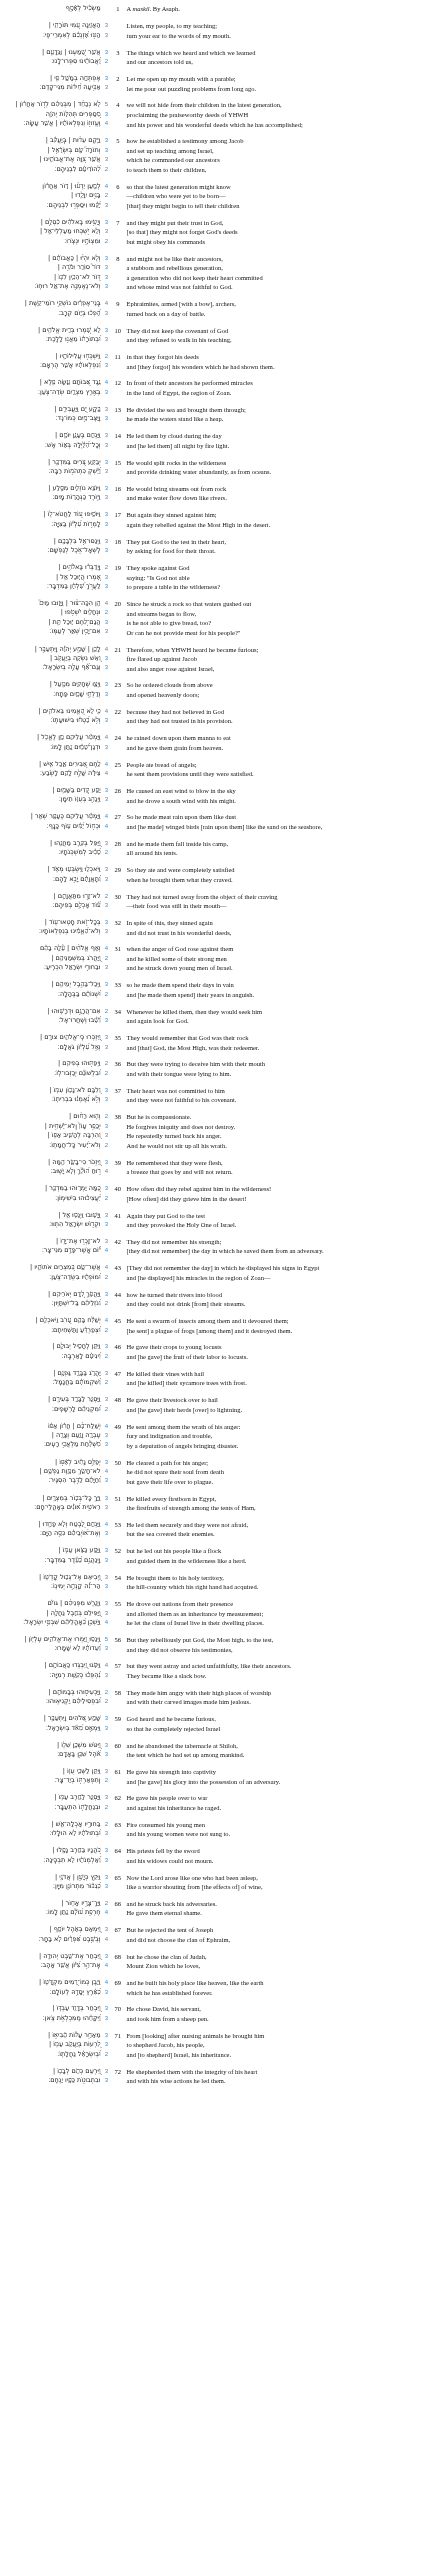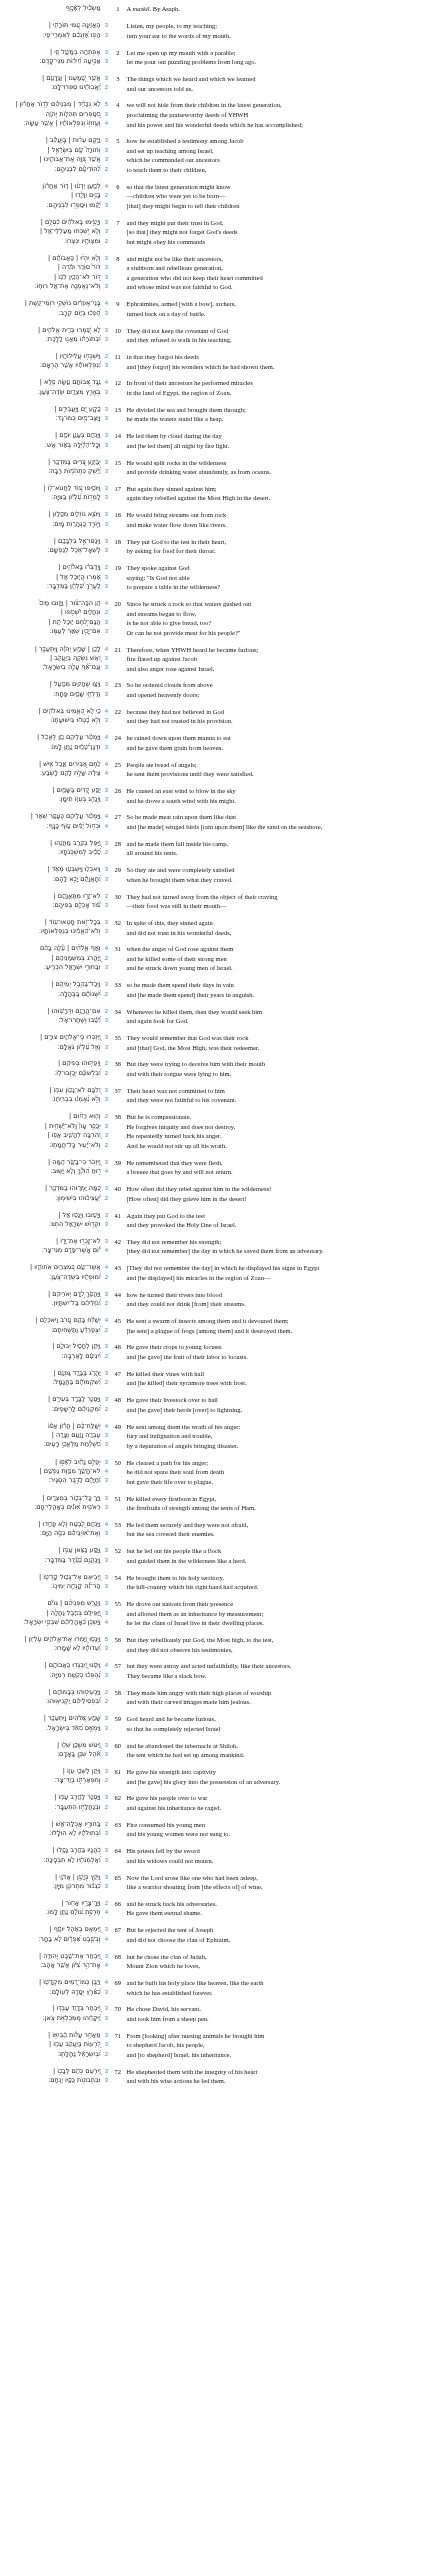--- a/index.html
+++ b/index.html
@@ -112,48 +112,48 @@
       <div class="vnum"></div>
       <div class="eng-col">
         <div class="eng-line">Listen, my people, to my teaching;</div>
         <div class="eng-line">turn your ear to the words of my mouth.</div>
       </div>
     </div>
     <div class="verse">
       <div class="heb-col">
         <div class="heb-line">
           <span class="cnt">3</span>
+          <span class="heb-txt">אֲשֶׁ֣ר שָׁ֭מַעְנוּ | וַנֵּדָעֵ֑ם |</span>
+        </div>
+        <div class="heb-line">
+          <span class="cnt">2</span>
+          <span class="heb-txt">וַ֝אֲבוֹתֵ֗ינוּ סִפְּרוּ־לָֽנוּ׃</span>
+        </div>
+      </div>
+      <div class="vnum">3</div>
+      <div class="eng-col">
+        <div class="eng-line">The things which we heard and which we learned</div>
+        <div class="eng-line">and our ancestors told us,</div>
+      </div>
+    </div>
+    <div class="verse">
+      <div class="heb-col">
+        <div class="heb-line">
+          <span class="cnt">3</span>
           <span class="heb-txt">אֶפְתְּחָ֣ה בְמָשָׁ֣ל פִּ֑י |</span>
         </div>
         <div class="heb-line">
           <span class="cnt">3</span>
           <span class="heb-txt">אַבִּ֥יעָה חִ֝יד֗וֹת מִנִּי־קֶֽדֶם׃</span>
         </div>
       </div>
       <div class="vnum">2</div>
       <div class="eng-col">
         <div class="eng-line">Let me open up my mouth with a parable;</div>
         <div class="eng-line">let me pour out puzzling problems from long ago.</div>
-      </div>
-    </div>
-    <div class="verse">
-      <div class="heb-col">
-        <div class="heb-line">
-          <span class="cnt">3</span>
-          <span class="heb-txt">אֲשֶׁ֣ר שָׁ֭מַעְנוּ | וַנֵּדָעֵ֑ם |</span>
-        </div>
-        <div class="heb-line">
-          <span class="cnt">2</span>
-          <span class="heb-txt">וַ֝אֲבוֹתֵ֗ינוּ סִפְּרוּ־לָֽנוּ׃</span>
-        </div>
-      </div>
-      <div class="vnum">3</div>
-      <div class="eng-col">
-        <div class="eng-line">The things which we heard and which we learned</div>
-        <div class="eng-line">and our ancestors told us,</div>
       </div>
     </div>
     <div class="verse">
       <div class="heb-col">
         <div class="heb-line">
           <span class="cnt">5</span>
           <span class="heb-txt">לֹ֤א נְכַחֵ֨ד | מִבְּנֵיהֶ֗ם לְד֥וֹר אַחֲר֗וֹן |</span>
         </div>
         <div class="heb-line">
           <span class="cnt">3</span>
@@ -385,48 +385,48 @@
       <div class="vnum">15</div>
       <div class="eng-col">
         <div class="eng-line">He would split rocks in the wilderness</div>
         <div class="eng-line">and provide drinking water abundantly, as from oceans.</div>
       </div>
     </div>
     <div class="verse">
       <div class="heb-col">
         <div class="heb-line">
           <span class="cnt">3</span>
+          <span class="heb-txt">וַיּוֹצִ֣א נוֹזְלִ֣ים מִסָּ֑לַע |</span>
+        </div>
+        <div class="heb-line">
+          <span class="cnt">3</span>
+          <span class="heb-txt">וַיּ֖וֹרֶד כַּנְּהָר֣וֹת מָֽיִם׃</span>
+        </div>
+      </div>
+      <div class="vnum">16</div>
+      <div class="eng-col">
+        <div class="eng-line">He would bring streams out from rock</div>
+        <div class="eng-line">and make water flow down like rivers.</div>
+      </div>
+    </div>
+    <div class="verse">
+      <div class="heb-col">
+        <div class="heb-line">
+          <span class="cnt">3</span>
           <span class="heb-txt">וַיּוֹסִ֣יפוּ ע֭וֹד לַחֲטֹא־ל֑וֹ |</span>
         </div>
         <div class="heb-line">
           <span class="cnt">3</span>
           <span class="heb-txt">לַֽמְר֥וֹת עֶ֝לְי֗וֹן בַּצִּיָּֽה׃</span>
         </div>
       </div>
       <div class="vnum">17</div>
       <div class="eng-col">
         <div class="eng-line">But again they sinned against him;</div>
         <div class="eng-line">again they rebelled against the Most High in the desert.</div>
-      </div>
-    </div>
-    <div class="verse">
-      <div class="heb-col">
-        <div class="heb-line">
-          <span class="cnt">3</span>
-          <span class="heb-txt">וַיּוֹצִ֣א נוֹזְלִ֣ים מִסָּ֑לַע |</span>
-        </div>
-        <div class="heb-line">
-          <span class="cnt">3</span>
-          <span class="heb-txt">וַיּ֖וֹרֶד כַּנְּהָר֣וֹת מָֽיִם׃</span>
-        </div>
-      </div>
-      <div class="vnum">16</div>
-      <div class="eng-col">
-        <div class="eng-line">He would bring streams out from rock</div>
-        <div class="eng-line">and make water flow down like rivers.</div>
       </div>
     </div>
     <div class="verse">
       <div class="heb-col">
         <div class="heb-line">
           <span class="cnt">3</span>
           <span class="heb-txt">וַיְנַסּוּ־אֵ֥ל בִּלְבָבָ֑ם |</span>
         </div>
         <div class="heb-line">
           <span class="cnt">3</span>

